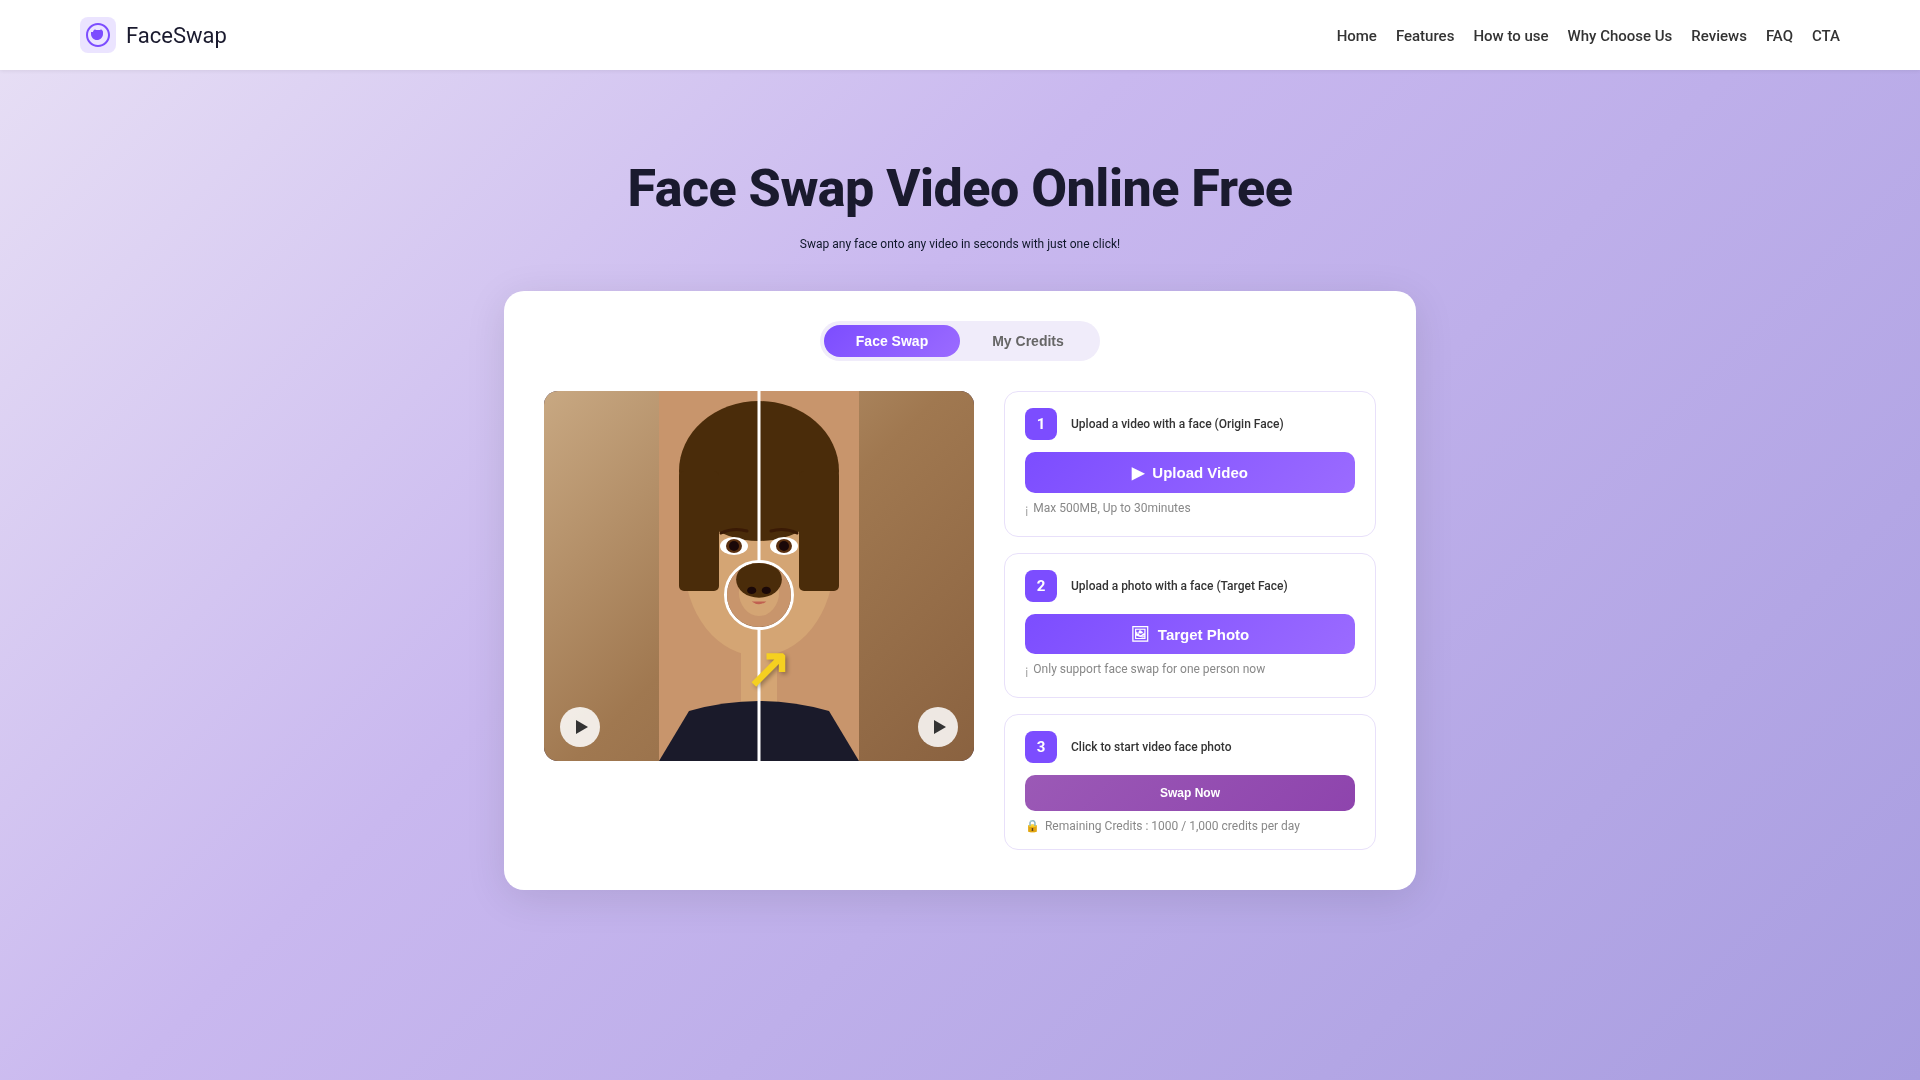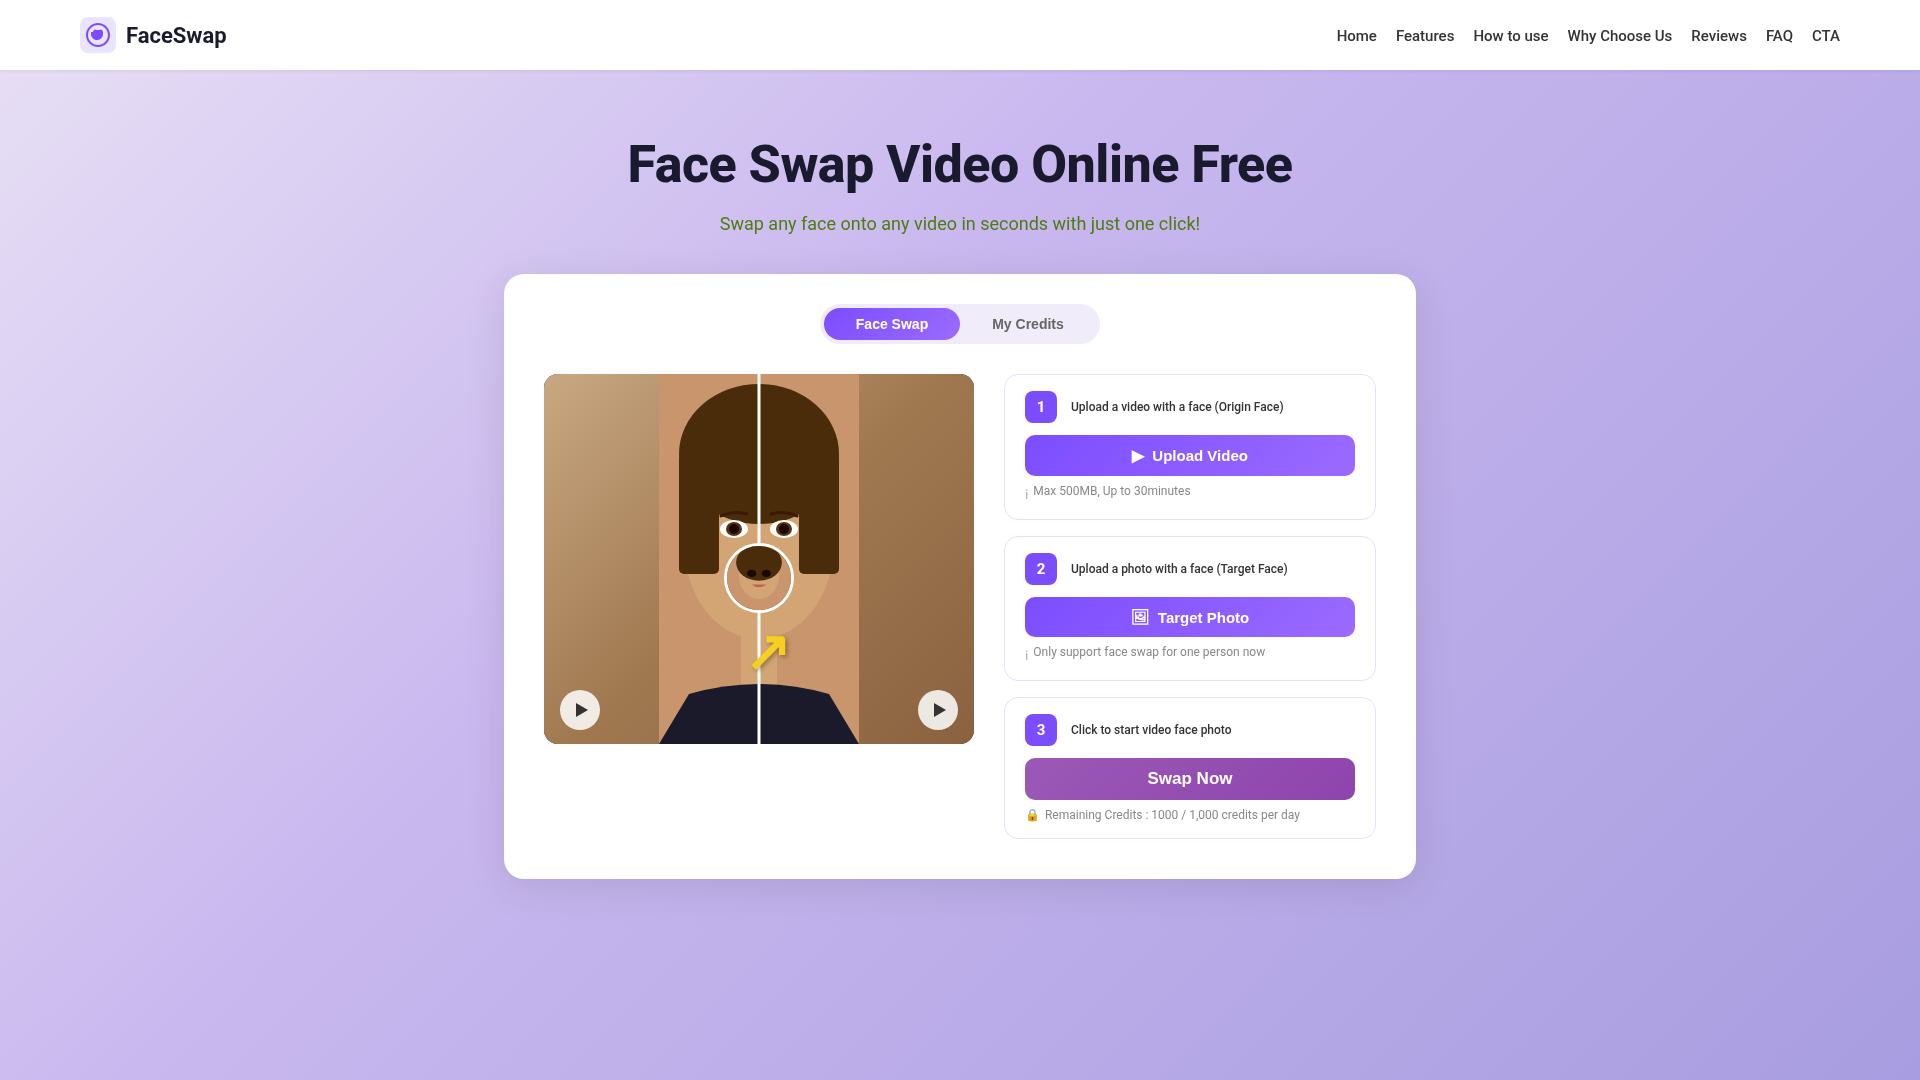--- a/index.html
+++ b/index.html
@@ -20,21 +20,21 @@
       box-shadow: 0 1px 4px rgba(0,0,0,0.07);
       position: sticky;
       top: 0;
       z-index: 10;
     }
     .nav-logo {
       display: flex;
       align-items: center;
       gap: 10px;
       font-size: 22px;
-      font-weight: 700;
+      font-weight: 400;
       color: #1a1a2e;
       text-decoration: none;
     }
     .nav-logo-icon {
       width: 36px;
       height: 36px;
     }
     .nav-links {
       display: flex;
       gap: 19px;
@@ -44,32 +44,32 @@
       text-decoration: none;
       color: #333;
       font-size: 15px;
       font-weight: 500;
       transition: color 0.2s;
     }
 
     
     .hero {
       text-align: center;
-      padding: 64px 20px 40px;
+      padding: 88px 20px 40px;
     }
     .hero h1 {
       font-size: 52px;
       font-weight: 800;
       color: #1a1a2e;
       margin-bottom: 18px;
       letter-spacing: -0.5px;
     }
     .hero p {
-      font-size: 18px;
-      color: #4d7c0f;
+      font-size: 12px;
+      color: #0f172a;
       margin-bottom: 40px;
     }
 
     
     .main-card {
       background: white;
       border-radius: 20px;
       width: 912px;
       margin: 0 auto;
       padding: 30px 40px 40px;
@@ -254,21 +254,21 @@
       font-size: 13px;
       margin-top: 1px;
     }
     .swap-btn {
       width: 100%;
       padding: 11px;
       border-radius: 10px;
       background: linear-gradient(135deg, #9b59b6, #8e44ad);
       color: white;
       border: none;
-      font-size: 17px;
+      font-size: 12px;
       font-weight: 600;
       cursor: pointer;
       margin-bottom: 8px;
     }
     .credits-hint {
       font-size: 12px;
       color: #888;
       display: flex;
       align-items: center;
       gap: 5px;

